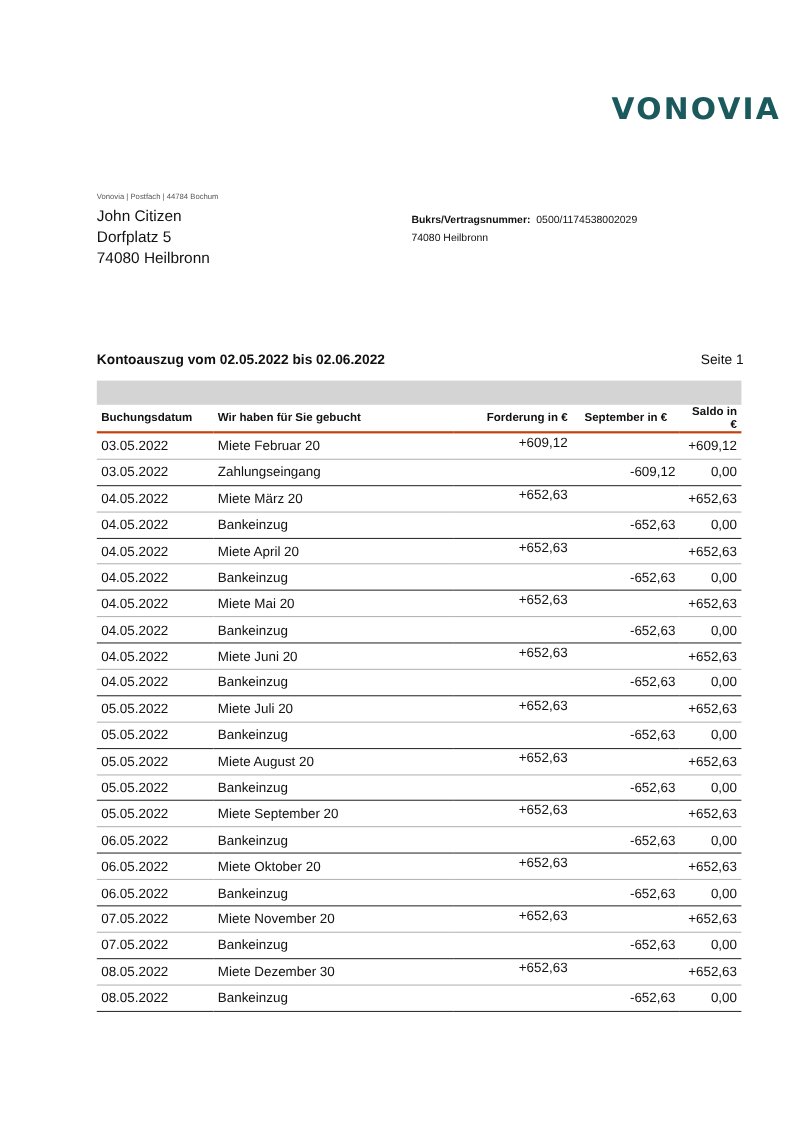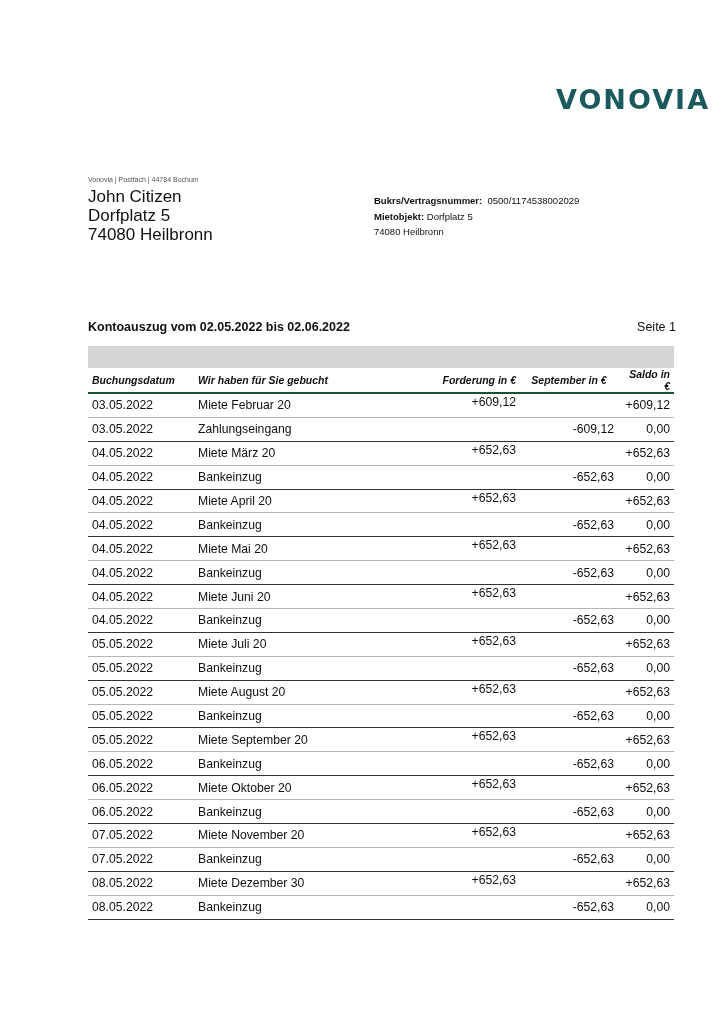--- a/index.html
+++ b/index.html
@@ -1,28 +1,28 @@
 <!DOCTYPE html>
 <html><head>
 <meta charset="utf-8">
 <style>
   html, body { margin: 0; padding: 0; background: #ffffff; }
   body { width: 724px; height: 1024px; position: relative; overflow: hidden;
          font-family: "Liberation Sans", sans-serif; color: #111; }
   .logo { position: absolute; left: 556px; top: 84px; font-size: 27px; letter-spacing: 2px;
           color: #1b5a5c; font-weight: bold; font-family: "DejaVu Sans", sans-serif; }
   .sender { position: absolute; left: 88px; top: 176px; font-size: 7px; color: #555; }
-  .addr { position: absolute; left: 88px; top: 187px; font-size: 17px; line-height: 19px; color: #111; }
+  .addr { position: absolute; left: 88px; top: 187px; font-size: 14px; line-height: 19px; color: #111; }
   .contract { position: absolute; left: 374px; top: 193px; font-size: 9.5px; line-height: 15.5px; color: #111; }
   .contract .lbl { font-weight: bold; }
   .title { position: absolute; left: 88px; top: 320px; font-size: 12.5px; font-weight: bold; }
   .page { position: absolute; right: 48px; top: 320px; font-size: 12.5px; }
   .grey-bar { position: absolute; left: 88px; top: 346px; width: 586px; height: 22px; background: #d4d4d4; }
   table { position: absolute; left: 88px; top: 368px; width: 586px; border-collapse: collapse; font-size: 12.2px; }
-  th { font-size: 10.5px; font-weight: bold; height: 16px; padding: 0 4px; border-bottom: 2px solid #14532d; font-style: italic; }
+  th { font-size: 10.5px; font-weight: bold; height: 16px; padding: 0 4px; border-bottom: 2px solid #c2410c; }
   td { height: 21.9px; padding: 0 4px; }
   .c-date { width: 98px; text-align: left; }
   .c-desc { width: 210px; text-align: left; }
   .c-ford { width: 100px; text-align: right; }
   .c-gut { width: 90px; text-align: right; }
   .c-saldo { text-align: right; }
   td.c-ford { vertical-align: top; padding-top: 1px; }
   th.c-gut { text-align: center; }
   tr.light td { border-bottom: 1px solid #b5b5b5; }
   tr.dark td { border-bottom: 1.5px solid #333; }
@@ -35,21 +35,20 @@
 
 <div class="sender">Vonovia | Postfach | 44784 Bochum</div>
 <div class="addr">
   <div>John Citizen</div>
   <div>Dorfplatz 5</div>
   <div>74080 Heilbronn</div>
 </div>
 
 <div class="contract">
   <div><span class="lbl">Bukrs/Vertragsnummer:</span>&nbsp; <span>0500/1174538002029</span></div>
-  <div><span class="lbl">Mietobjekt:</span> <span>Dorfplatz 5</span></div>
   <div>74080 Heilbronn</div>
 </div>
 
 <div class="title">Kontoauszug vom 02.05.2022 bis 02.06.2022</div>
 <div class="page">Seite 1</div>
 
 <div class="grey-bar"></div>
 
 <table>
   <thead>

